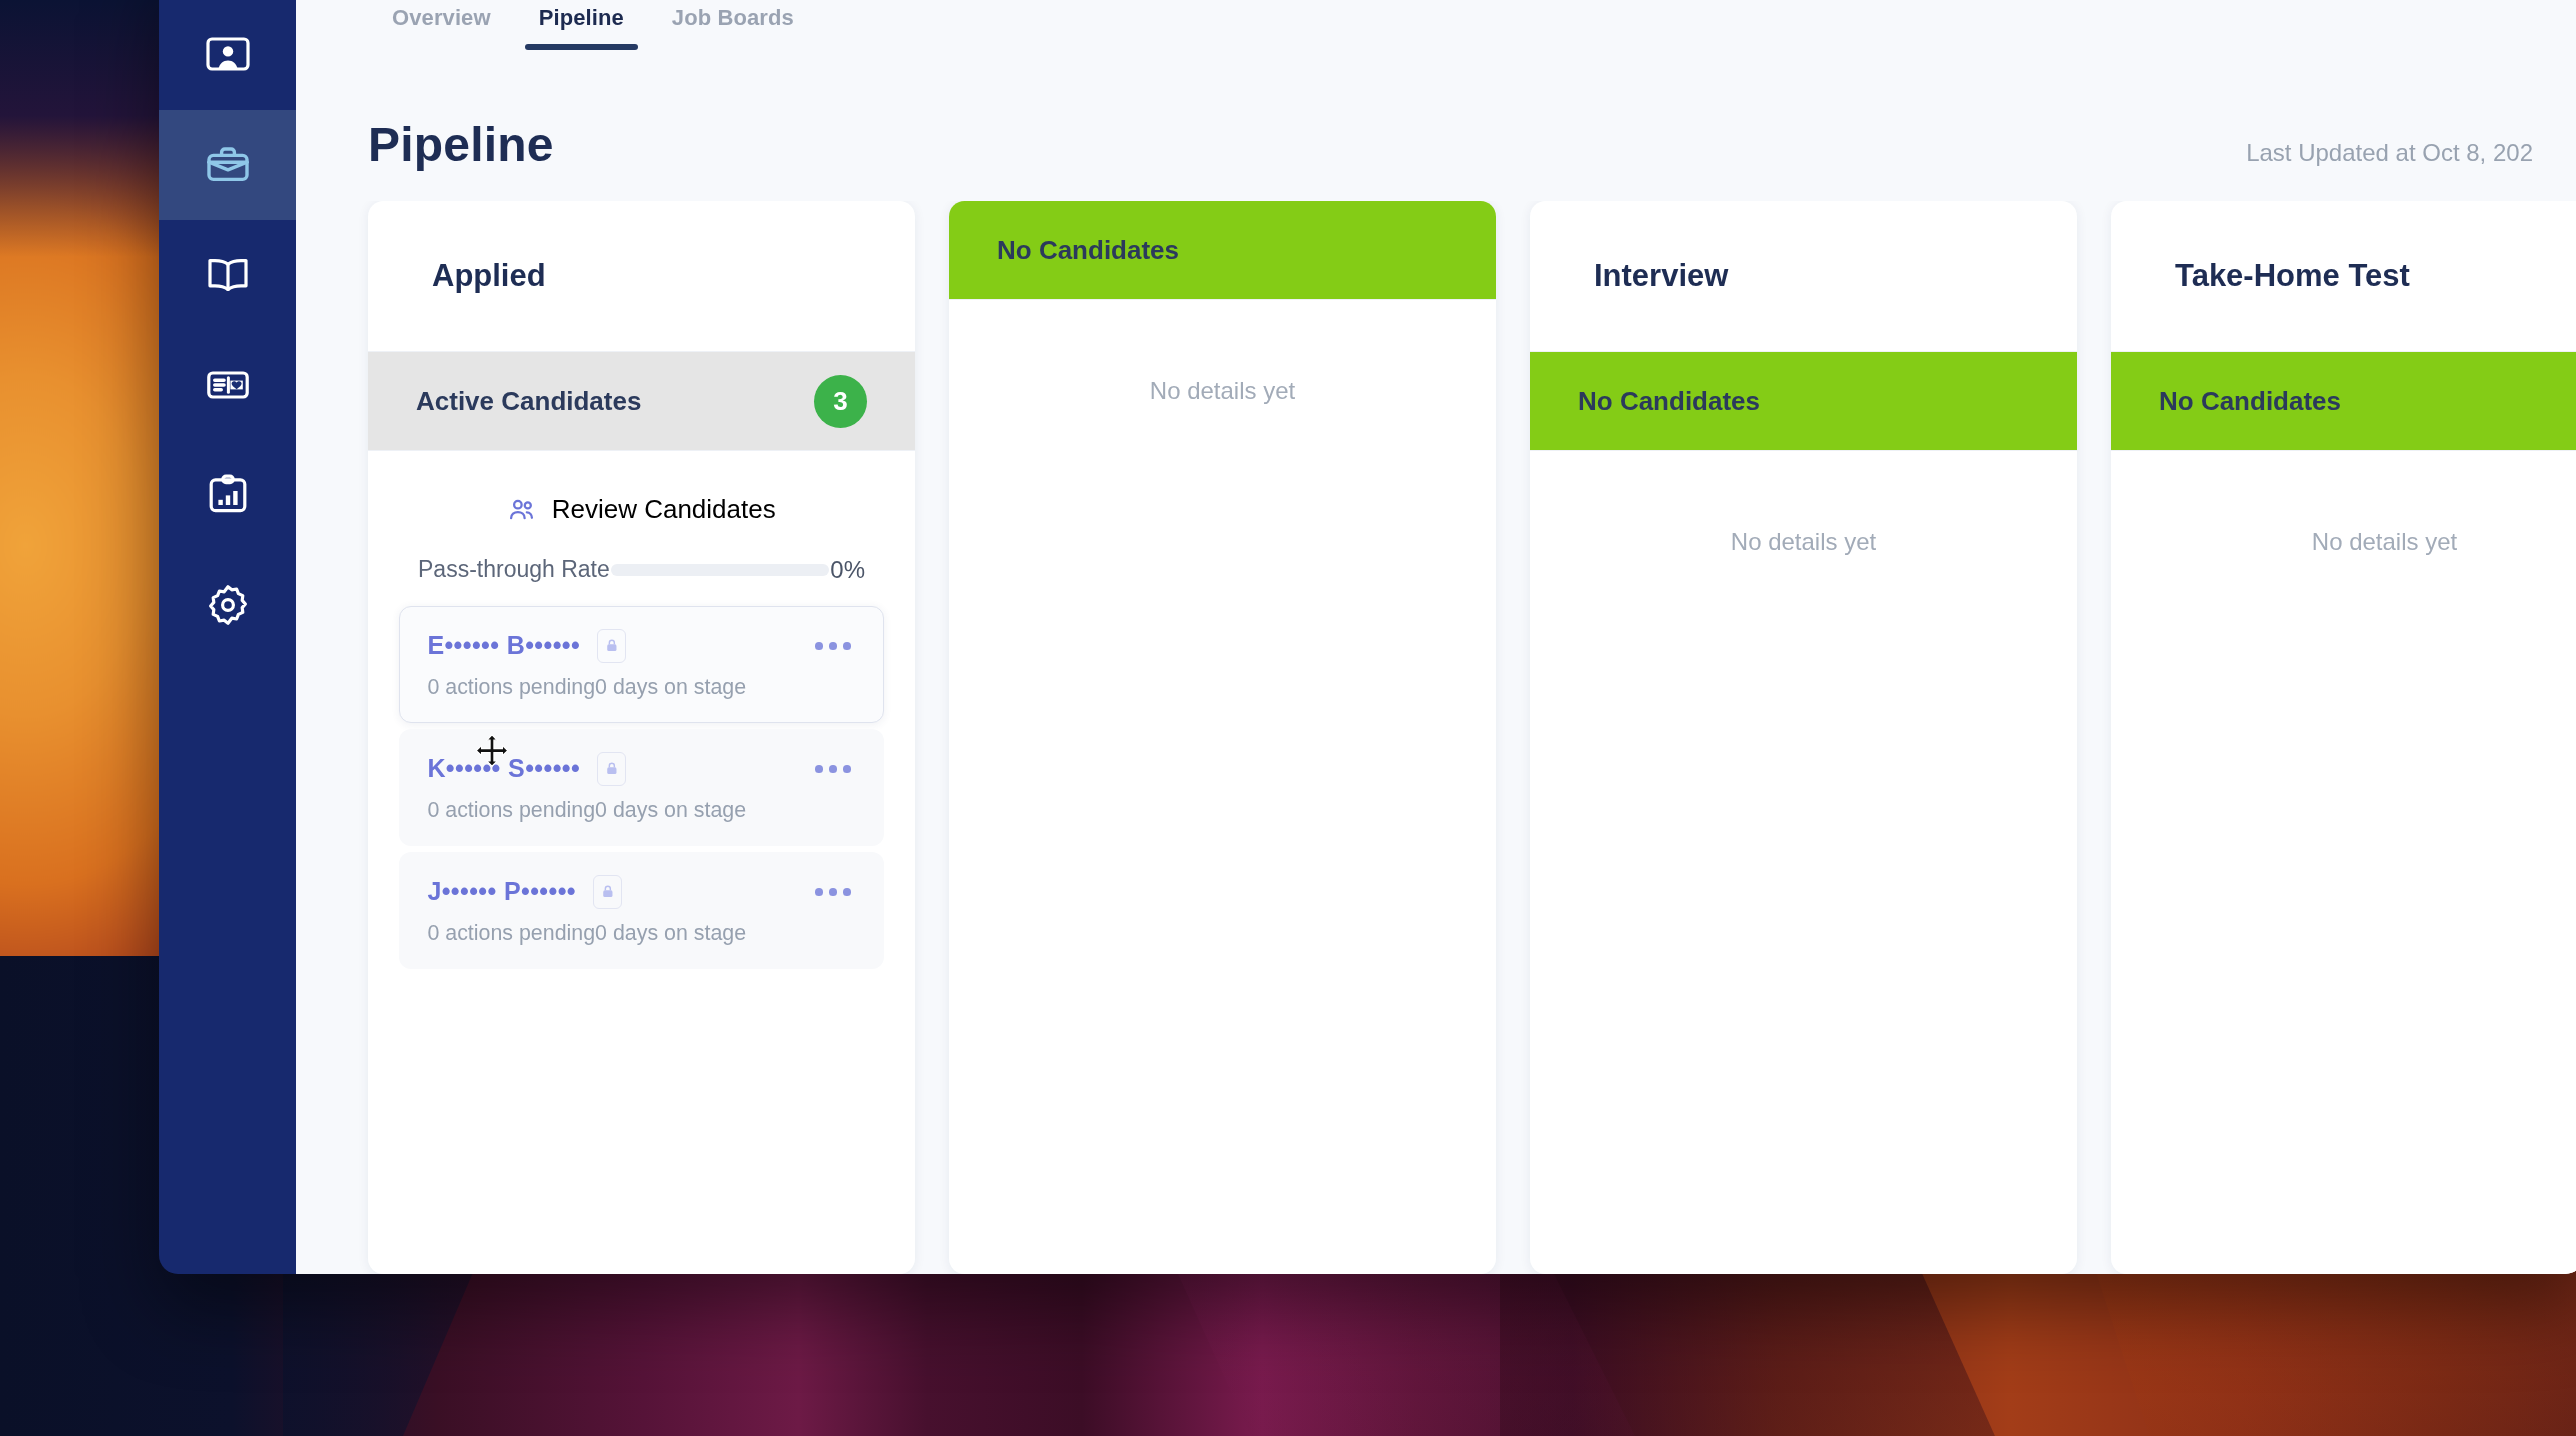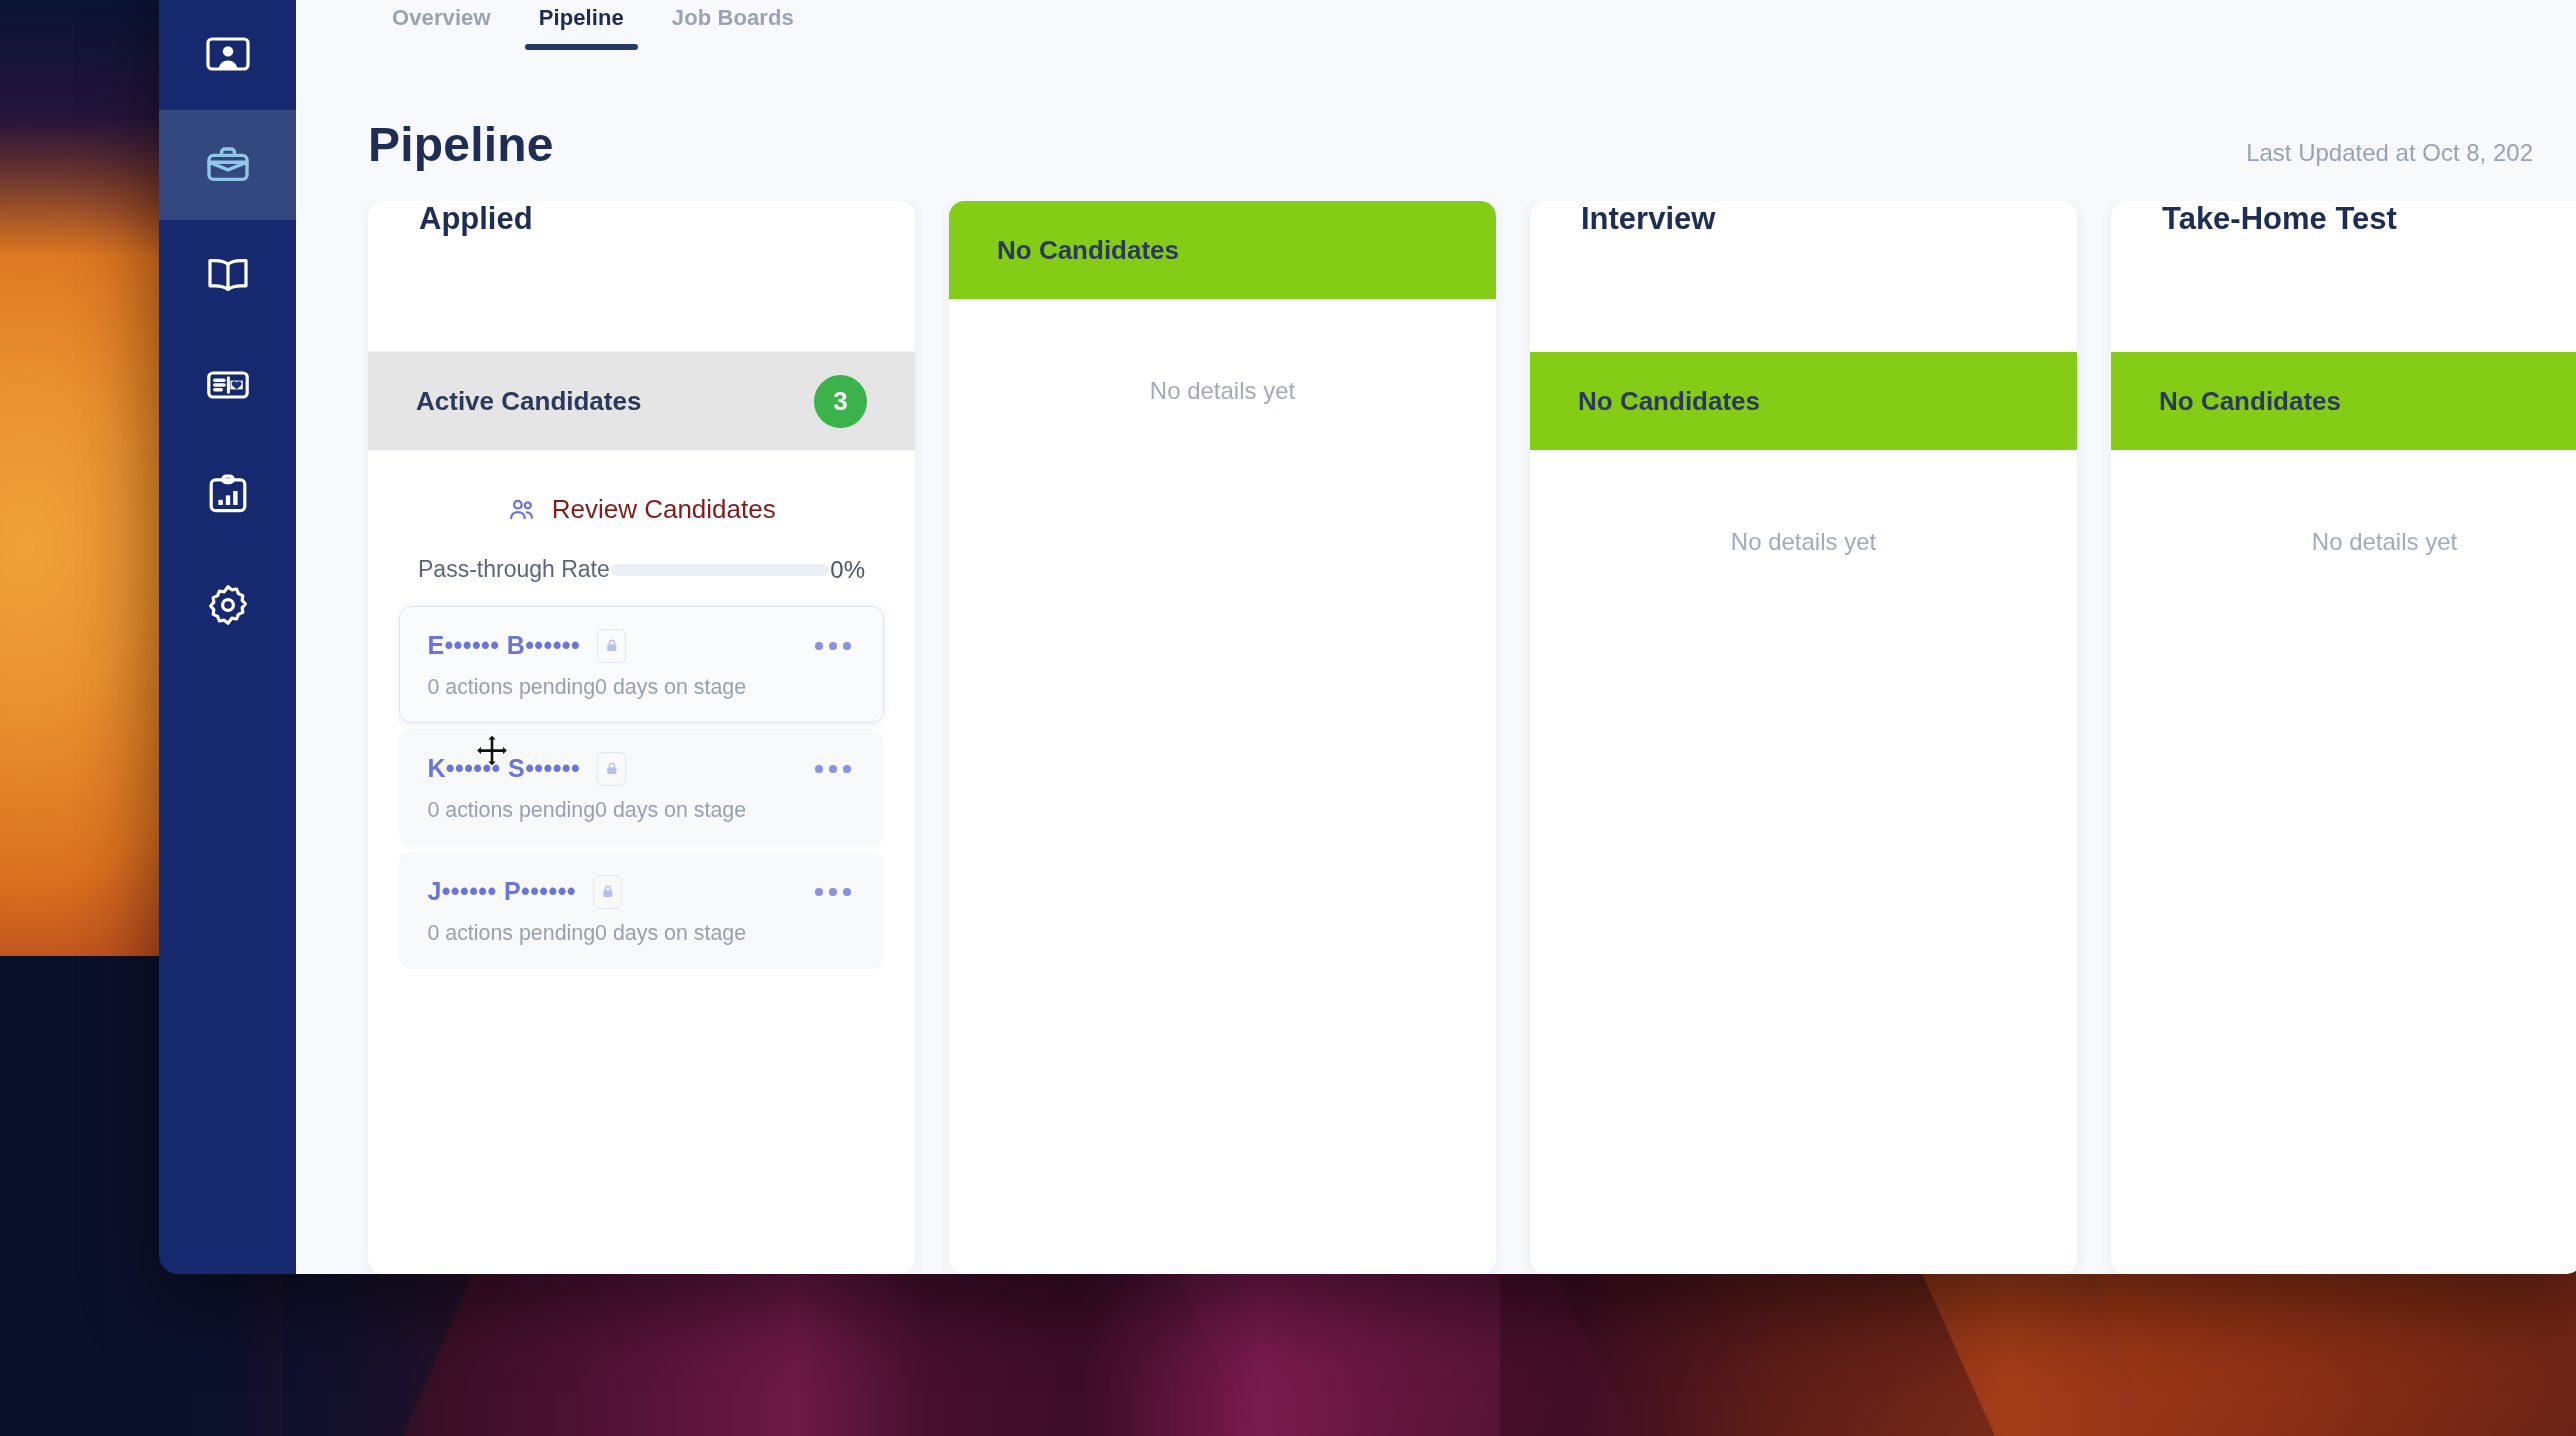--- a/index.html
+++ b/index.html
@@ -175,21 +175,22 @@
     border-radius: 15.4px;
     box-shadow: 0 1.7px 12px rgba(25,40,80,.07);
     display: flex;
     flex-direction: column;
     overflow: hidden;
   }
   .col-head {
     height: 151px;
     flex: 0 0 151px;
     display: flex;
-    padding: 0 51px;
+    align-items: center;
+    padding: 0 64px;
     border-bottom: 0.9px solid #eef1f6;
   }
   .col-title {
     font-size: 31px;
     font-weight: 700;
     color: #1e2d54;
     white-space: nowrap;
   }
   .col-status {
     height: 99px;
@@ -232,21 +233,21 @@
     color: #a2abb8;
     padding-top: 48px;
   }
 
   
   .review-link {
     display: flex;
     align-items: center;
     justify-content: center;
     gap: 15.4px;
-    color: #7f1d1d;
+    color: #000000;
     font-size: 26px;
     font-weight: 500;
     padding: 13.7px 0 5.1px 0;
     cursor: pointer;
   }
   .review-link svg { display: block; }
 
   
   .passthrough {
     display: flex;

